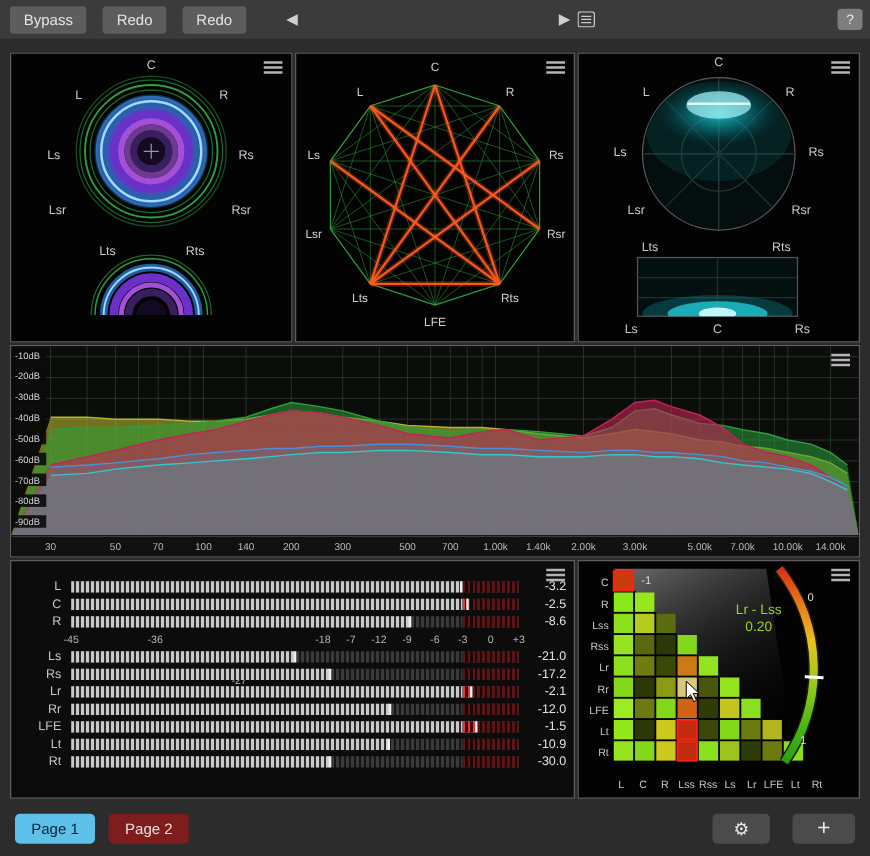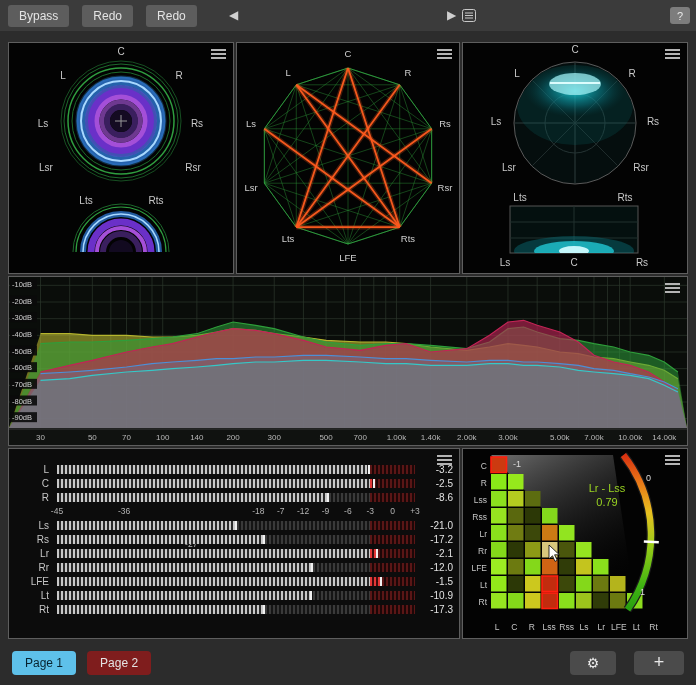--- a/index.html
+++ b/index.html
@@ -465,21 +465,21 @@
             </div>
             <div class="mval">-10.9</div>
           </div>
           <div class="mrow">
             <div class="mlabel">Rt</div>
             <div class="mtrack">
               <div class="mred"></div>
               <div class="mfill" style="width: 57.7%;"></div>
               <div class="mpeak" style="left: calc(57.7% - 1px);"></div>
             </div>
-            <div class="mval">-17.3</div>
+            <div class="mval">-30.0</div>
           </div>
         </div>
       <div class="menu">
           <i></i>
           <i></i>
           <i></i>
         </div>
     </div>
     <div class="panel corrp">
       <svg id="matrix-svg" width="224" height="189">
@@ -564,21 +564,21 @@
           <text x="190.6" y="181" font-size="8.5" fill="#c6c6c6" text-anchor="middle">Rt</text>
           <path d="M160.4 6 A130 130 0 0 1 164.5 160.6" fill="none" stroke="#1c1c1c" stroke-width="9"></path>
           <path d="M160.4 6 A130 130 0 0 1 164.5 160.6" fill="none" stroke="url(#ggrad)" stroke-width="6.5"></path>
           <line x1="180.83143277481258" y1="92.43732261788209" x2="195.8108757961312" y2="93.22236196152625" stroke="#ffffff" stroke-width="2.5"></line>
           <polygon points="86,96 86,110 89.5,106.8 92,112.4 94.2,111.3 91.6,105.8 96.4,105.8" fill="#ffffff" stroke="#000000" stroke-width="0.8"></polygon>
         </svg>
       <div class="ovl" style="left:50px;top:10px">-1</div>
       <div class="ovl" style="left:183px;top:24px">0</div>
       <div class="ovl" style="left:177px;top:138px">1</div>
       <div class="ro" style="top:33px">Lr - Lss</div>
-      <div class="ro" style="top:47px">0.79</div>
+      <div class="ro" style="top:47px">0.20</div>
       <div class="menu">
           <i></i>
           <i></i>
           <i></i>
         </div>
     </div>
   </div>
 </div>
 
 <div class="footer">

